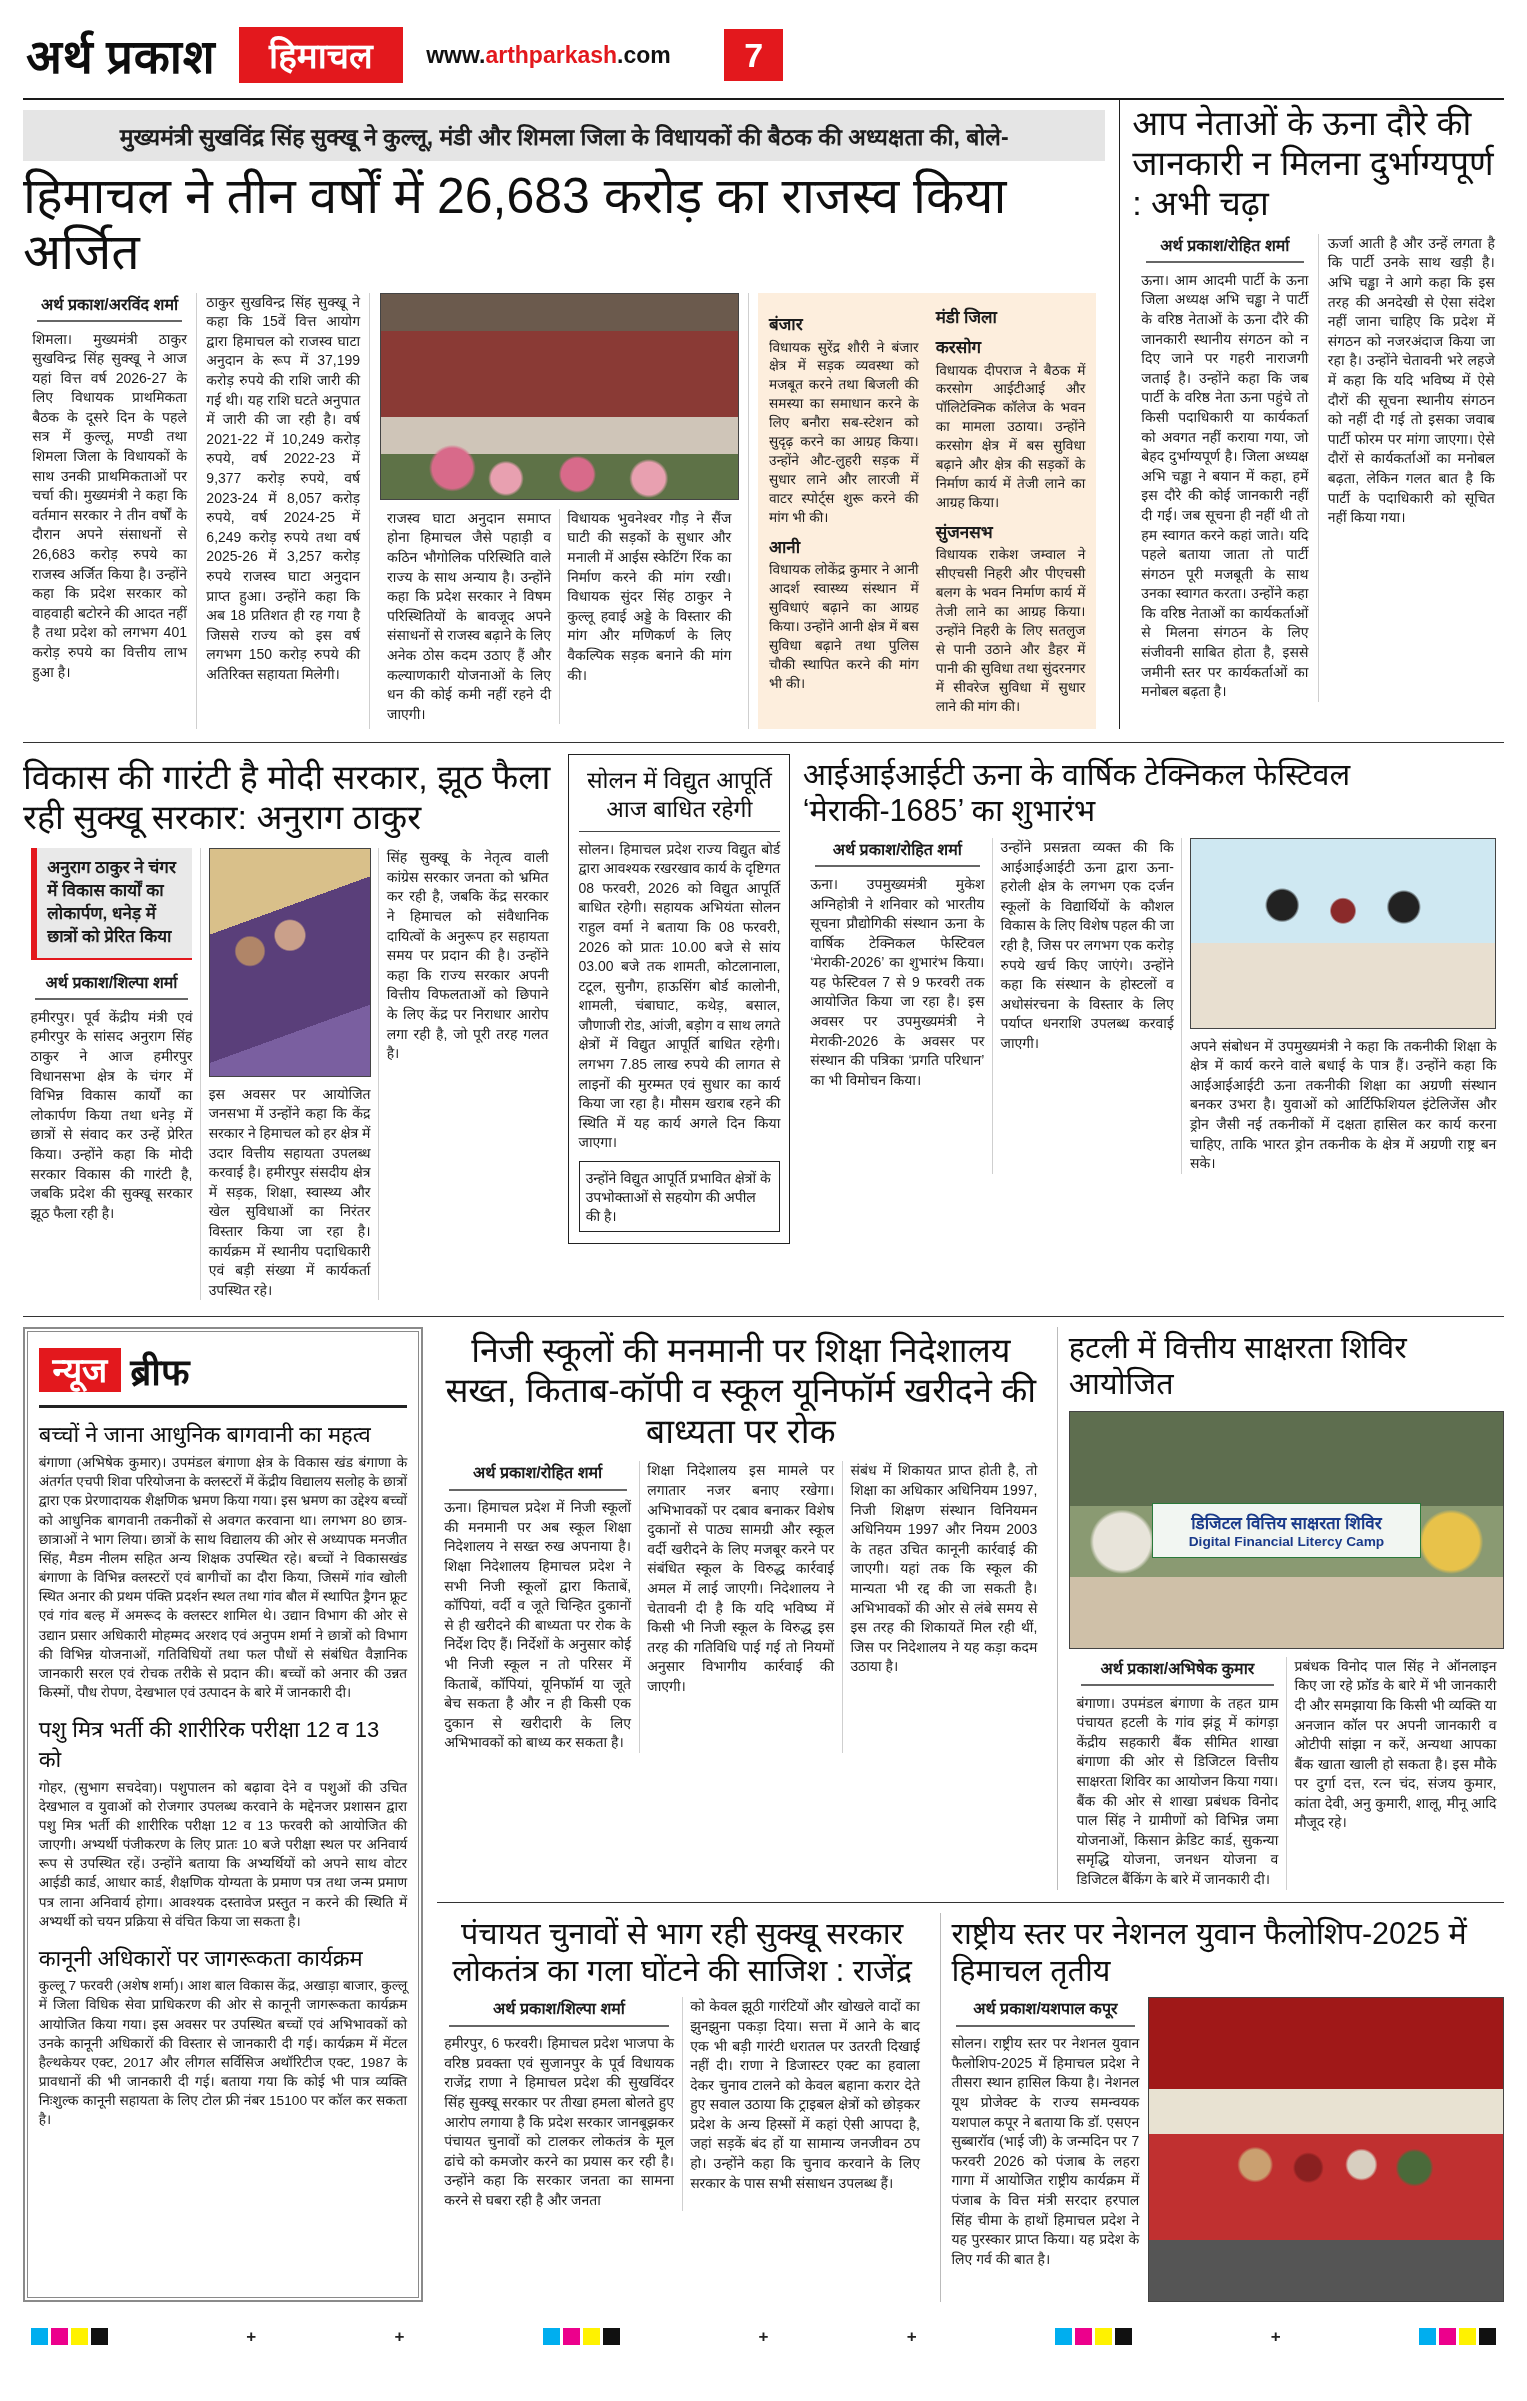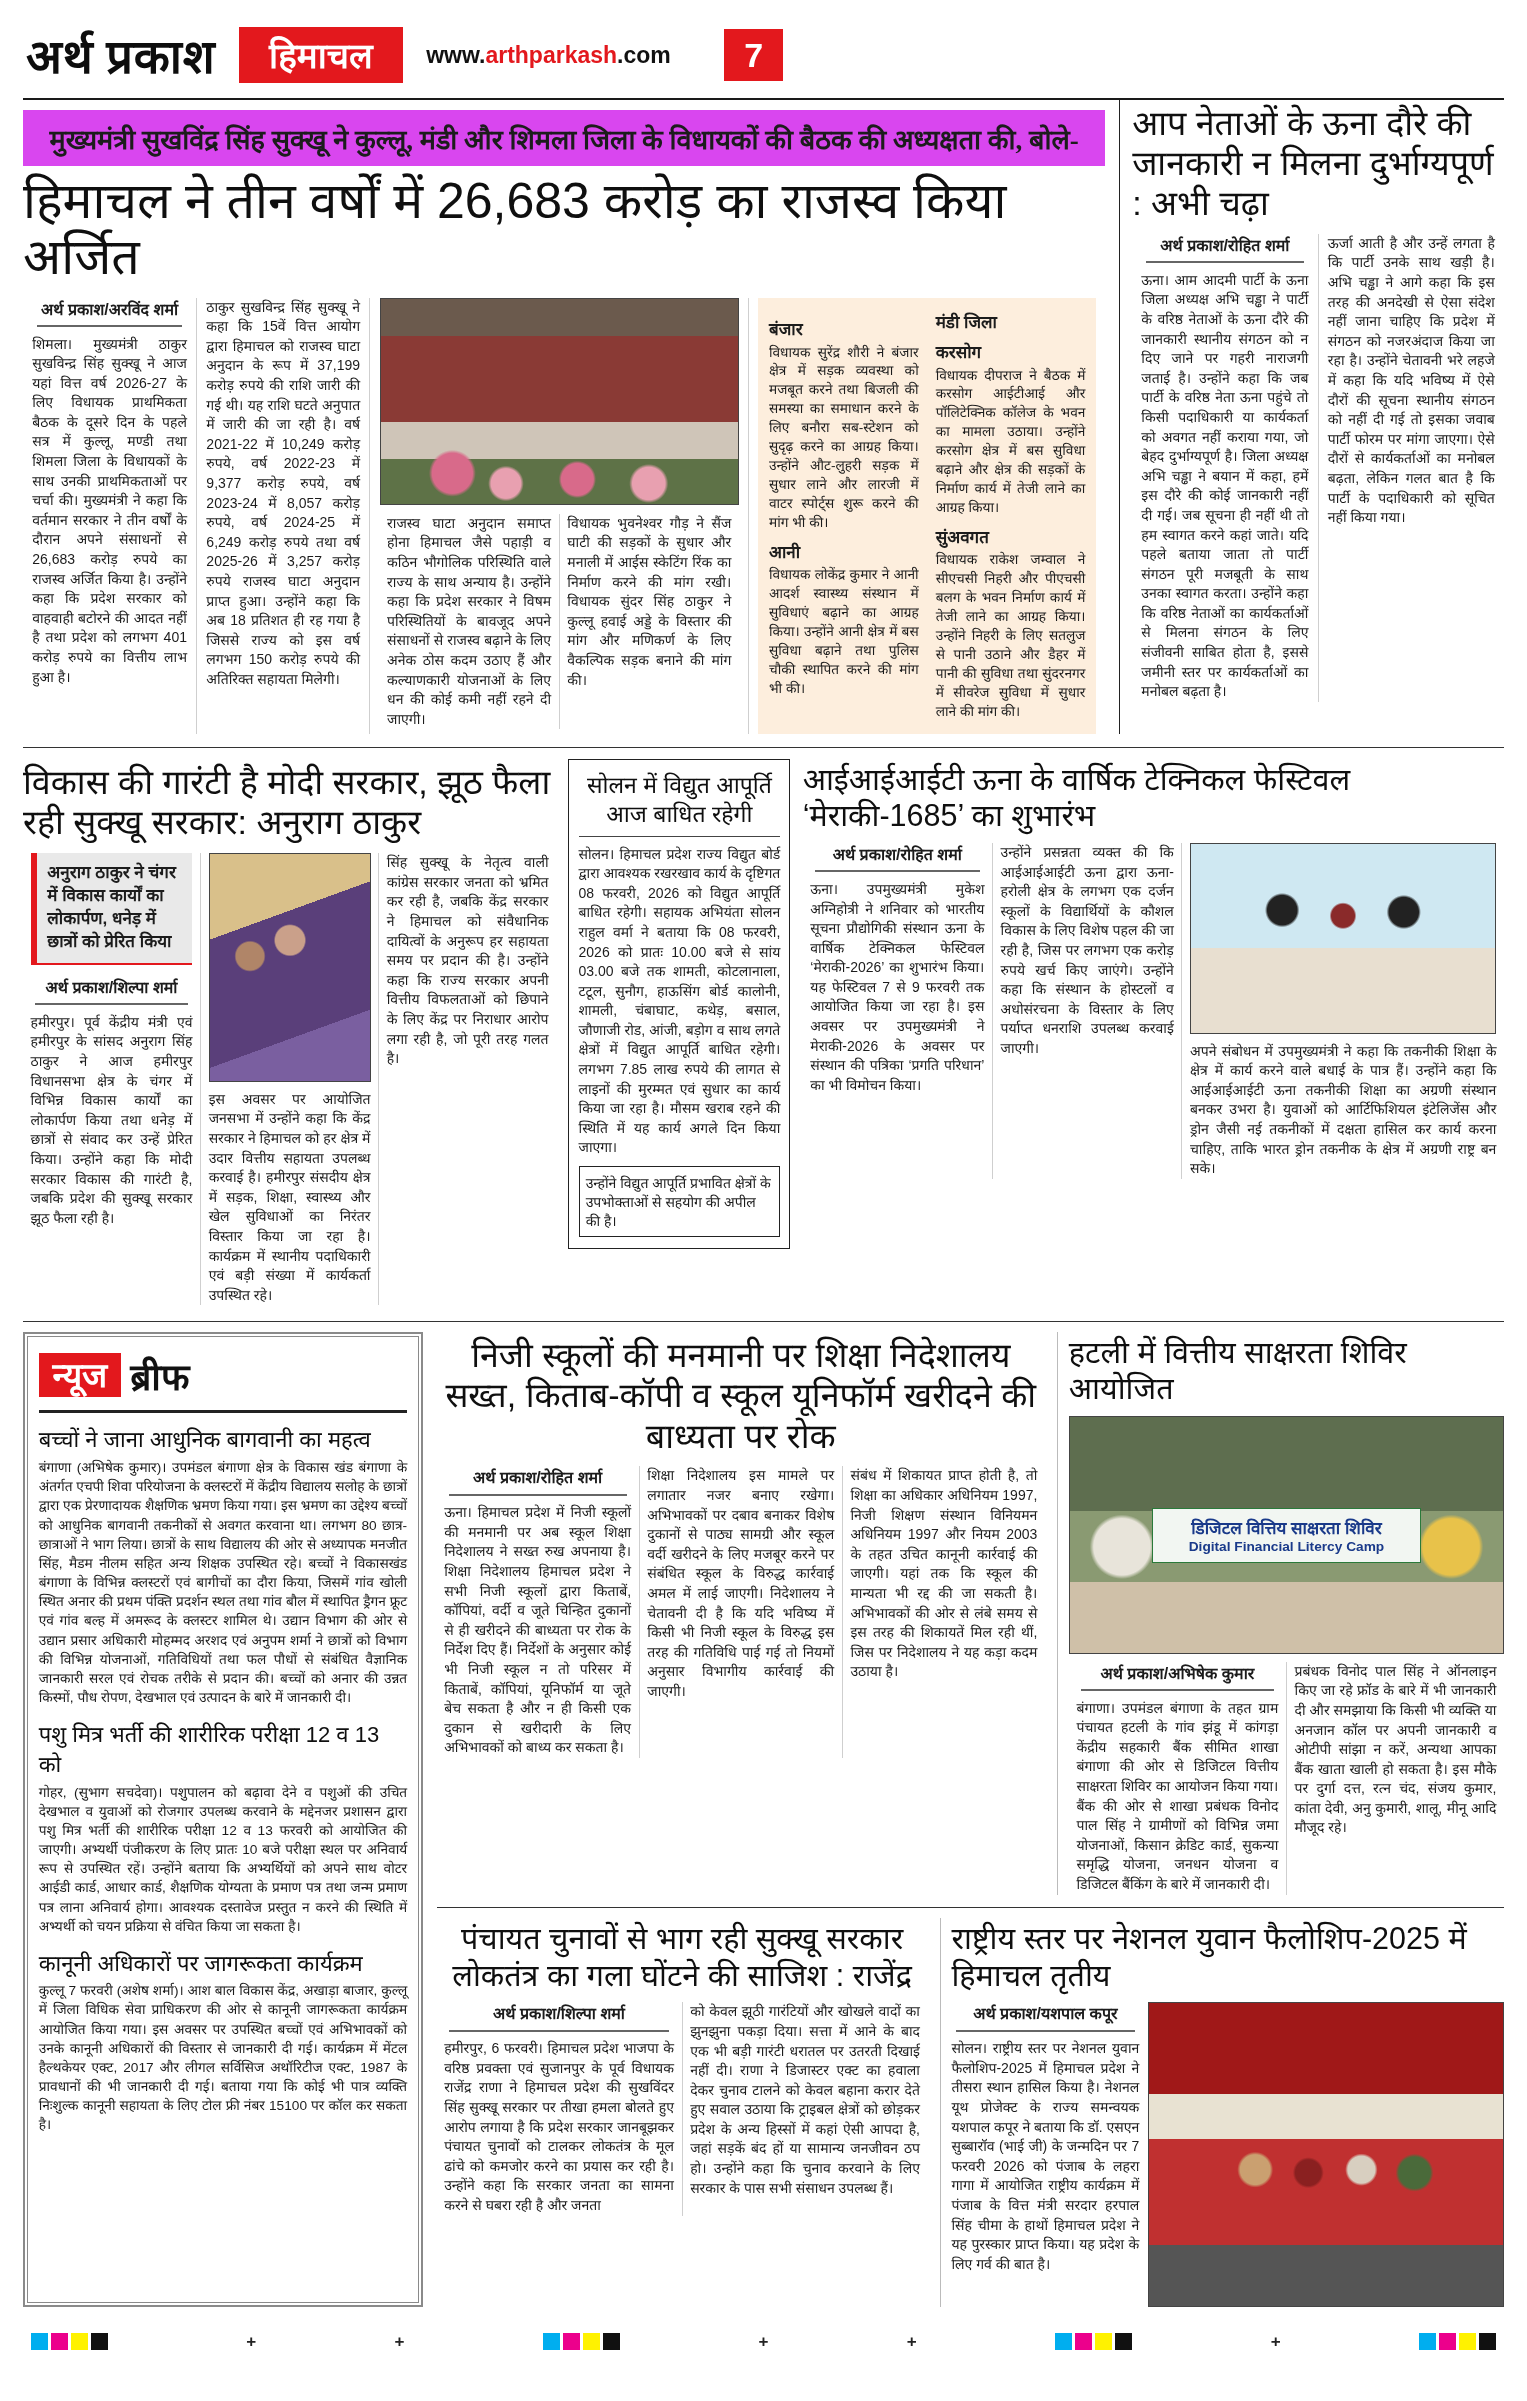--- a/index.html
+++ b/index.html
@@ -10,21 +10,21 @@
   .masthead { display:flex; align-items:center; gap:23px; border-bottom:2.3px solid #1a1a1a; padding:6.1px 3.1px 10.7px 3.1px; }
   .paper-name { font-family:"Liberation Serif","DejaVu Serif",serif; font-weight:bold; font-size:47px; letter-spacing:0.8px; color:#0d0d0d; white-space:nowrap; }
   .dateline { flex:1; text-align:center; font-weight:bold; font-size:21.4px; color:#222; }
   .section-box { background:#e3181d; color:#fff; font-weight:800; font-size:35px; padding:10.7px 30.5px; line-height:1; }
   .site { font-size:23px; font-weight:bold; color:#111; white-space:nowrap; }
   .site .red { color:#e3181d; }
   .pageno-box { background:#e3181d; color:#fff; font-weight:bold; font-size:34px; padding:9.2px 20px; margin-left:30.5px; line-height:1; }
 
   
   h1,h2,h3 { font-weight:400; color:#0f0f0f; }
-  .kicker { background:#d946ef; text-align:center; font-weight:bold; font-size:27px; padding:9.2px 7.6px; margin:10.7px 0 7.6px 0;font-family:Liberation Serif, serif; }
+  .kicker { background:#e5e5e5; text-align:center; font-weight:bold; font-size:23px; padding:9.2px 7.6px; margin:10.7px 0 7.6px 0; }
   .headline-xl { font-size:50px; line-height:1.12; margin:4.6px 0 12.2px 0; }
   .headline-lg { font-size:34px; line-height:1.18; margin:3.1px 0 10.7px 0; }
   .headline-md { font-size:30.5px; line-height:1.2; margin:1.5px 0 9.2px 0; }
   .byline { text-align:center; font-weight:bold; font-size:16px; border-bottom:2.3px double #666; padding-bottom:5.3px; margin:0 4.6px 7.6px 4.6px; white-space:nowrap; }
   .bodytext { font-size:14px; line-height:1.4; text-align:justify; }
   .cols { display:flex; gap:0; }
   .cols > .col { flex:1; padding:0 9.2px; }
   .cols > .col + .col { border-left:0.8px solid #cfcfcf; }
   .photo { width:100%; border:0.8px solid #444; position:relative; overflow:hidden; }
 
@@ -186,21 +186,21 @@
               </div>
               <div class="demand-item">
                 <div class="item-head">मंडी जिला</div>
                 <div class="item-text"></div>
               </div>
               <div class="demand-item">
                 <div class="item-head">करसोग</div>
                 <div class="item-text">विधायक दीपराज ने बैठक में करसोग आईटीआई और पॉलिटेक्निक कॉलेज के भवन का मामला उठाया। उन्होंने करसोग क्षेत्र में बस सुविधा बढ़ाने और क्षेत्र की सड़कों के निर्माण कार्य में तेजी लाने का आग्रह किया।</div>
               </div>
               <div class="demand-item">
-                <div class="item-head">सुंअवगत</div>
+                <div class="item-head">सुंजनसभ</div>
                 <div class="item-text">विधायक राकेश जम्वाल ने सीएचसी निहरी और पीएचसी बलग के भवन निर्माण कार्य में तेजी लाने का आग्रह किया। उन्होंने निहरी के लिए सतलुज से पानी उठाने और डैहर में पानी की सुविधा तथा सुंदरनगर में सीवरेज सुविधा में सुधार लाने की मांग की।</div>
               </div>
             </div>
           </div>
         </div>
       </div>
     </div>
 
     <div class="aap-wrap">
       <h2 class="headline-lg">आप नेताओं के ऊना दौरे की जानकारी न मिलना दुर्भाग्यपूर्ण : अभी चढ़ा</h2>

